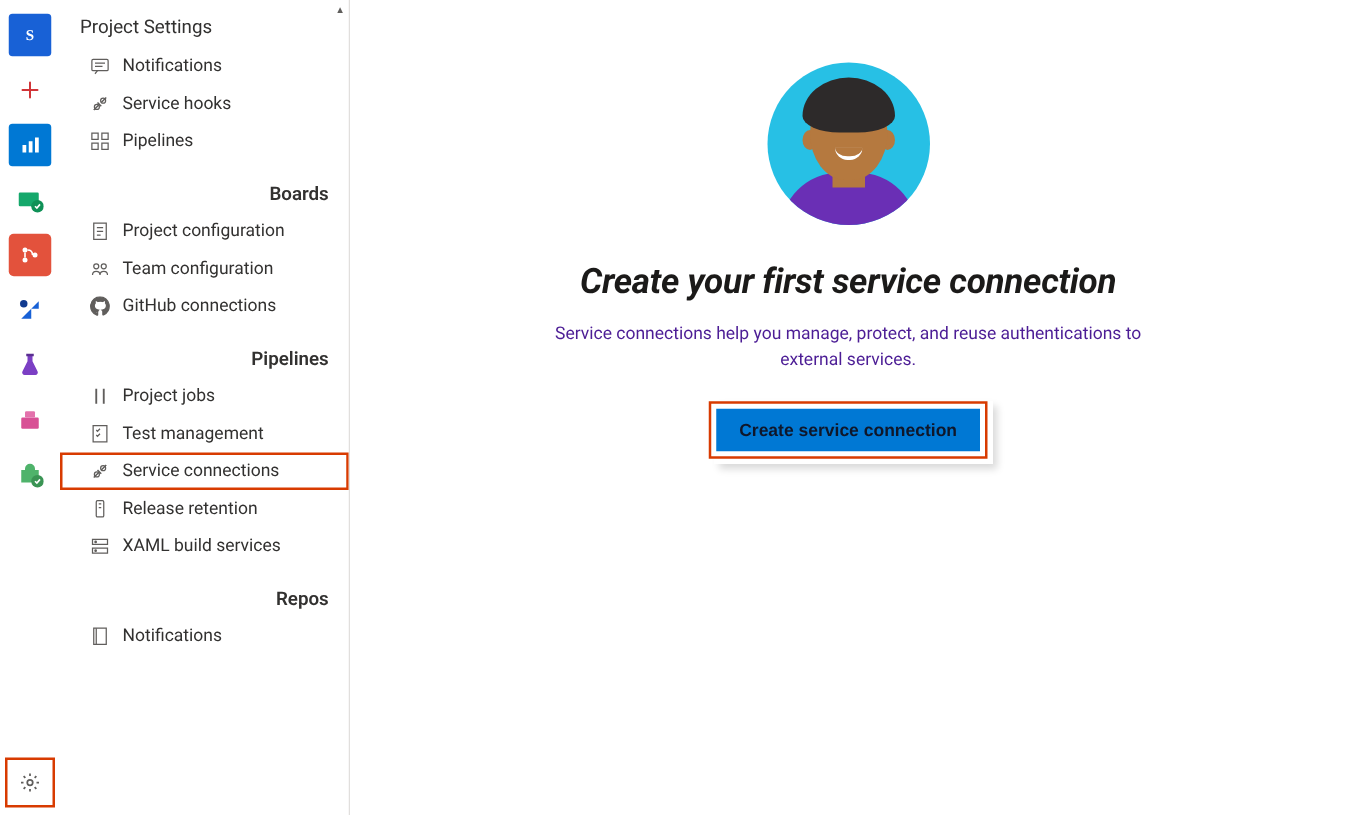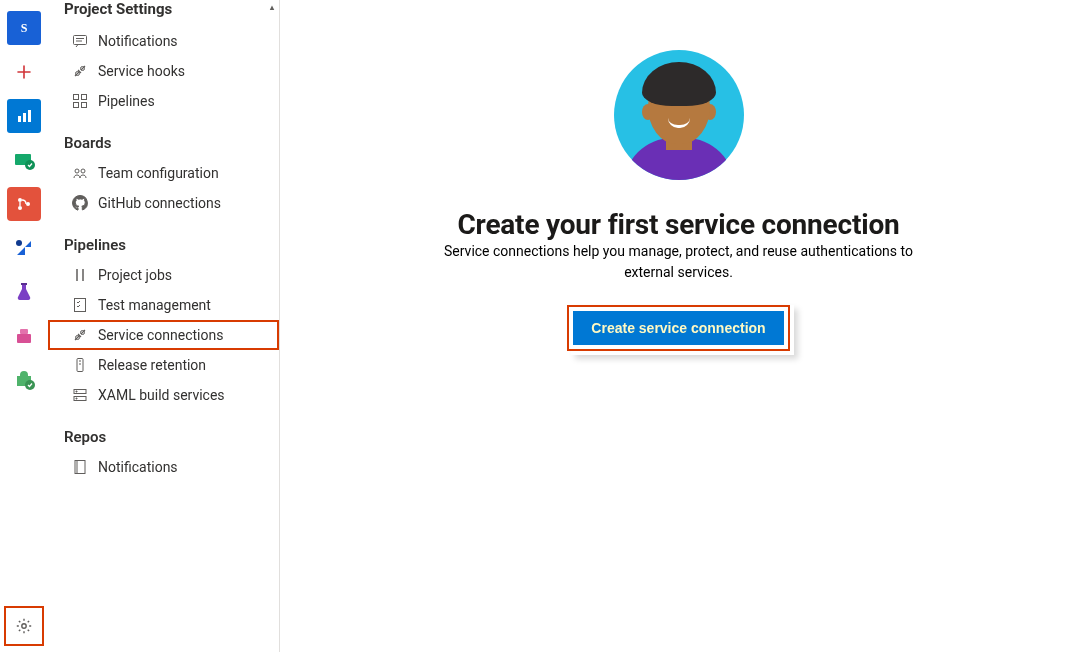--- a/index.html
+++ b/index.html
@@ -48,28 +48,29 @@
   
   .sidebar {
     width: 232px;
     border-right: 1px solid #e1dfdd;
     height: 100%;
     overflow-y: auto;
     position: relative;
     padding-bottom: 12px;
   }
   .sidebar-title {
-    font-weight: 700;
+    font-weight: 400;
     font-size: 15px;
-    padding: 0 16px 8px 16px;
+    padding: 12px 16px 8px 16px;
   }
   .group-header {
     font-weight: 600;
     font-size: 15px;
     padding: 18px 16px 6px 16px;
+    text-align: right;
   }
   .nav-item {
     display: flex;
     align-items: center;
     padding: 7px 12px 7px 24px;
     cursor: pointer;
     font-size: 14px;
     color: #323130;
     gap: 10px;
   }
@@ -128,45 +129,46 @@
   }
   .avatar .neck {
     position:absolute; left:50%; bottom:30px; transform:translateX(-50%);
     width:26px; height:18px; background:#b5793f;
   }
 
   .headline {
     font-size: 28px;
     font-weight: 700;
     color:#1b1a19;
-    margin-bottom: 0;
+    margin-bottom: 16px;
     letter-spacing: -0.2px;
+    font-style: italic;
   }
   .subtext {
     font-size: 14px;
-    color:#000000;
+    color:#4c1d95;
     text-align:center;
     line-height:1.5;
     max-width: 520px;
     margin-bottom: 22px;
   }
   .cta-wrap {
     padding: 4px;
     border: 2px solid #d83b01;
     display:inline-block;
     position:relative;
   }
   .cta-wrap::after{
     content:""; position:absolute; inset:-2px -6px -6px 2px;
     box-shadow: 4px 4px 6px rgba(0,0,0,.15);
     z-index:-1;
   }
   .cta {
     background:#0078d4;
-    color:#fef9c3;
+    color:#0f172a;
     border:none;
     font-size:14px;
     font-weight:600;
     padding: 9px 18px;
     cursor:pointer;
   }
 
   
   .scroll-arrow {
     position:absolute; top:2px; right:2px;
@@ -277,20 +279,29 @@
             <rect x="1.5" y="1.5" width="5" height="5" stroke="#605e5c"></rect>
             <rect x="9.5" y="1.5" width="5" height="5" stroke="#605e5c"></rect>
             <rect x="1.5" y="9.5" width="5" height="5" stroke="#605e5c"></rect>
             <rect x="9.5" y="9.5" width="5" height="5" stroke="#605e5c"></rect>
           </svg>
         </span>
       <span>Pipelines</span>
     </div>
 
     <div class="group-header">Boards</div>
+    <div class="nav-item">
+      <span class="nav-ic">
+          <svg viewBox="0 0 16 16" fill="none">
+            <rect x="3" y="1.5" width="10" height="13" stroke="#605e5c"></rect>
+            <path d="M5.5 5h5M5.5 8h5M5.5 11h3" stroke="#605e5c"></path>
+          </svg>
+        </span>
+      <span>Project configuration</span>
+    </div>
     <div class="nav-item">
       <span class="nav-ic">
           <svg viewBox="0 0 16 16" fill="none">
             <circle cx="5" cy="6" r="2" stroke="#605e5c"></circle>
             <circle cx="11" cy="6" r="2" stroke="#605e5c"></circle>
             <path d="M2 13c0-2 1.5-3 3-3s3 1 3 3M8 13c0-2 1.5-3 3-3s3 1 3 3" stroke="#605e5c"></path>
           </svg>
         </span>
       <span>Team configuration</span>
     </div>

